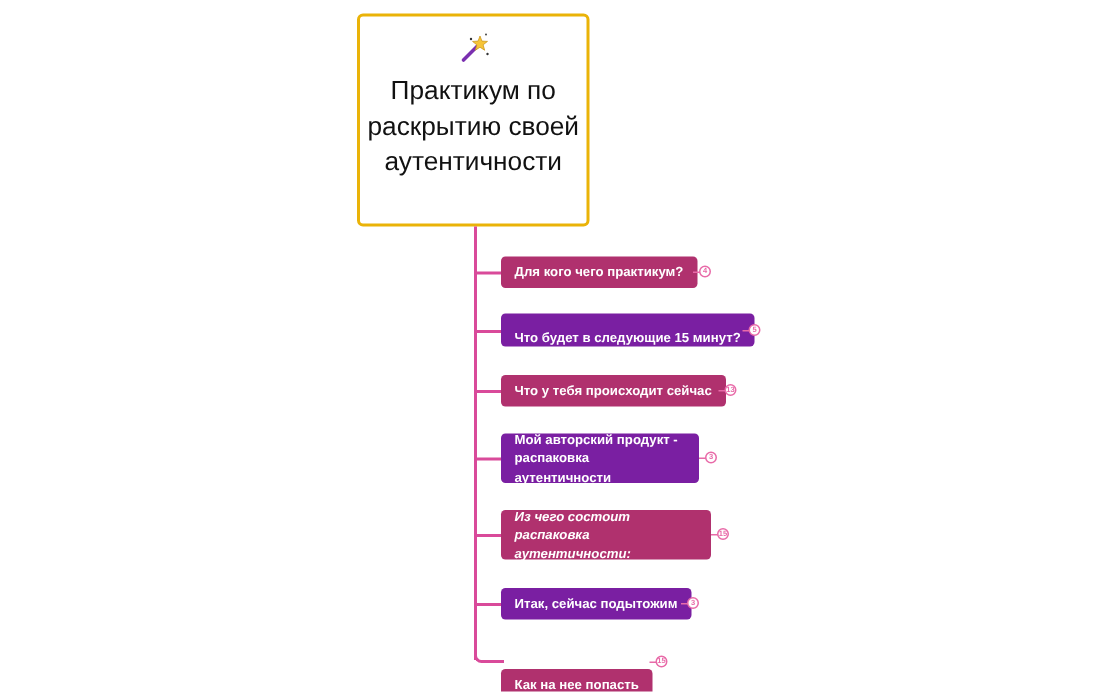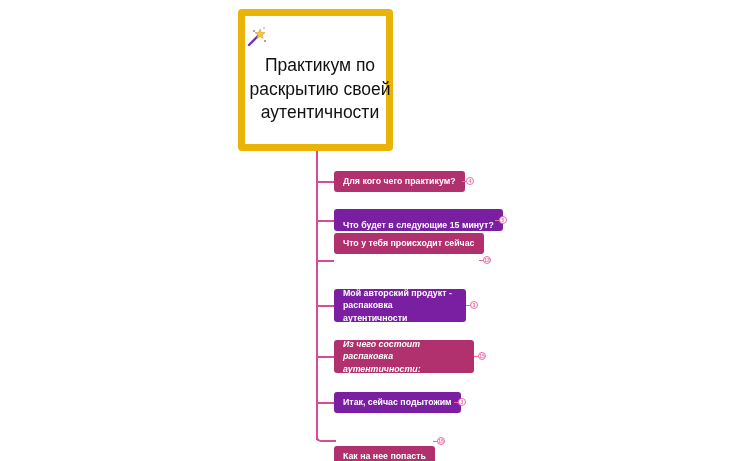--- a/index.html
+++ b/index.html
@@ -1,22 +1,22 @@
 <!DOCTYPE html>
 <html><head>
   <meta charset="utf-8">
   <style>
     * { box-sizing: border-box; margin: 0; padding: 0; }
     html, body { width: 745px; height: 461px; background: #ffffff; overflow: hidden; }
     body { position: relative; font-family: "Liberation Sans", sans-serif; }
 
     .root-node {
       position: absolute; left: 238px; top: 9px; width: 155px; height: 142px;
-      border: 7px solid #eab308; border-radius: 4px; background: #fff;
-      display: flex; flex-direction: column; 
+      border: 2px solid #eab308; border-radius: 4px; background: #fff;
+      display: flex; flex-direction: column; align-items: center;
     }
     .root-icon { margin-top: 10px; width: 22px; height: 22px; }
     .root-title {
       margin-top: 6px; font-size: 17.5px; line-height: 23.5px; color: #111;
       text-align: center; width: 150px; font-weight: 500;
     }
 
     .trunk {
       position: absolute; left: 316px; top: 151px; width: 2px; height: 289px;
       background: #d94a9a;
@@ -67,21 +67,21 @@
 <div class="badge" style="left:466px;top:177px;">4</div>
 
 <div class="connector" style="left:316px;top:220px;width:18px;"></div>
 <div class="topic" style="left:334px;top:209px;height:22px;background:#7a1fa2;align-items:flex-end;">
   <span>Что будет в следующие 15 минут?</span>
 </div>
 <div class="badge-line" style="left:495px;top:220px;"></div>
 <div class="badge" style="left:499px;top:216px;">5</div>
 
 <div class="connector" style="left:316px;top:260px;width:18px;"></div>
-<div class="topic" style="left:334px;top:233px;height:21px;background:#b0316e;">
+<div class="topic" style="left:334px;top:250px;height:21px;background:#b0316e;">
   <span>Что у тебя происходит сейчас</span>
 </div>
 <div class="badge-line" style="left:479px;top:260px;"></div>
 <div class="badge" style="left:483px;top:256px;">13</div>
 
 <div class="connector" style="left:316px;top:305px;width:18px;"></div>
 <div class="topic" style="left:334px;top:289px;height:33px;width:132px;background:#7a1fa2;">
   <span>Мой авторский продукт - распаковка аутентичности</span>
 </div>
 <div class="badge-line" style="left:466px;top:305px;"></div>

